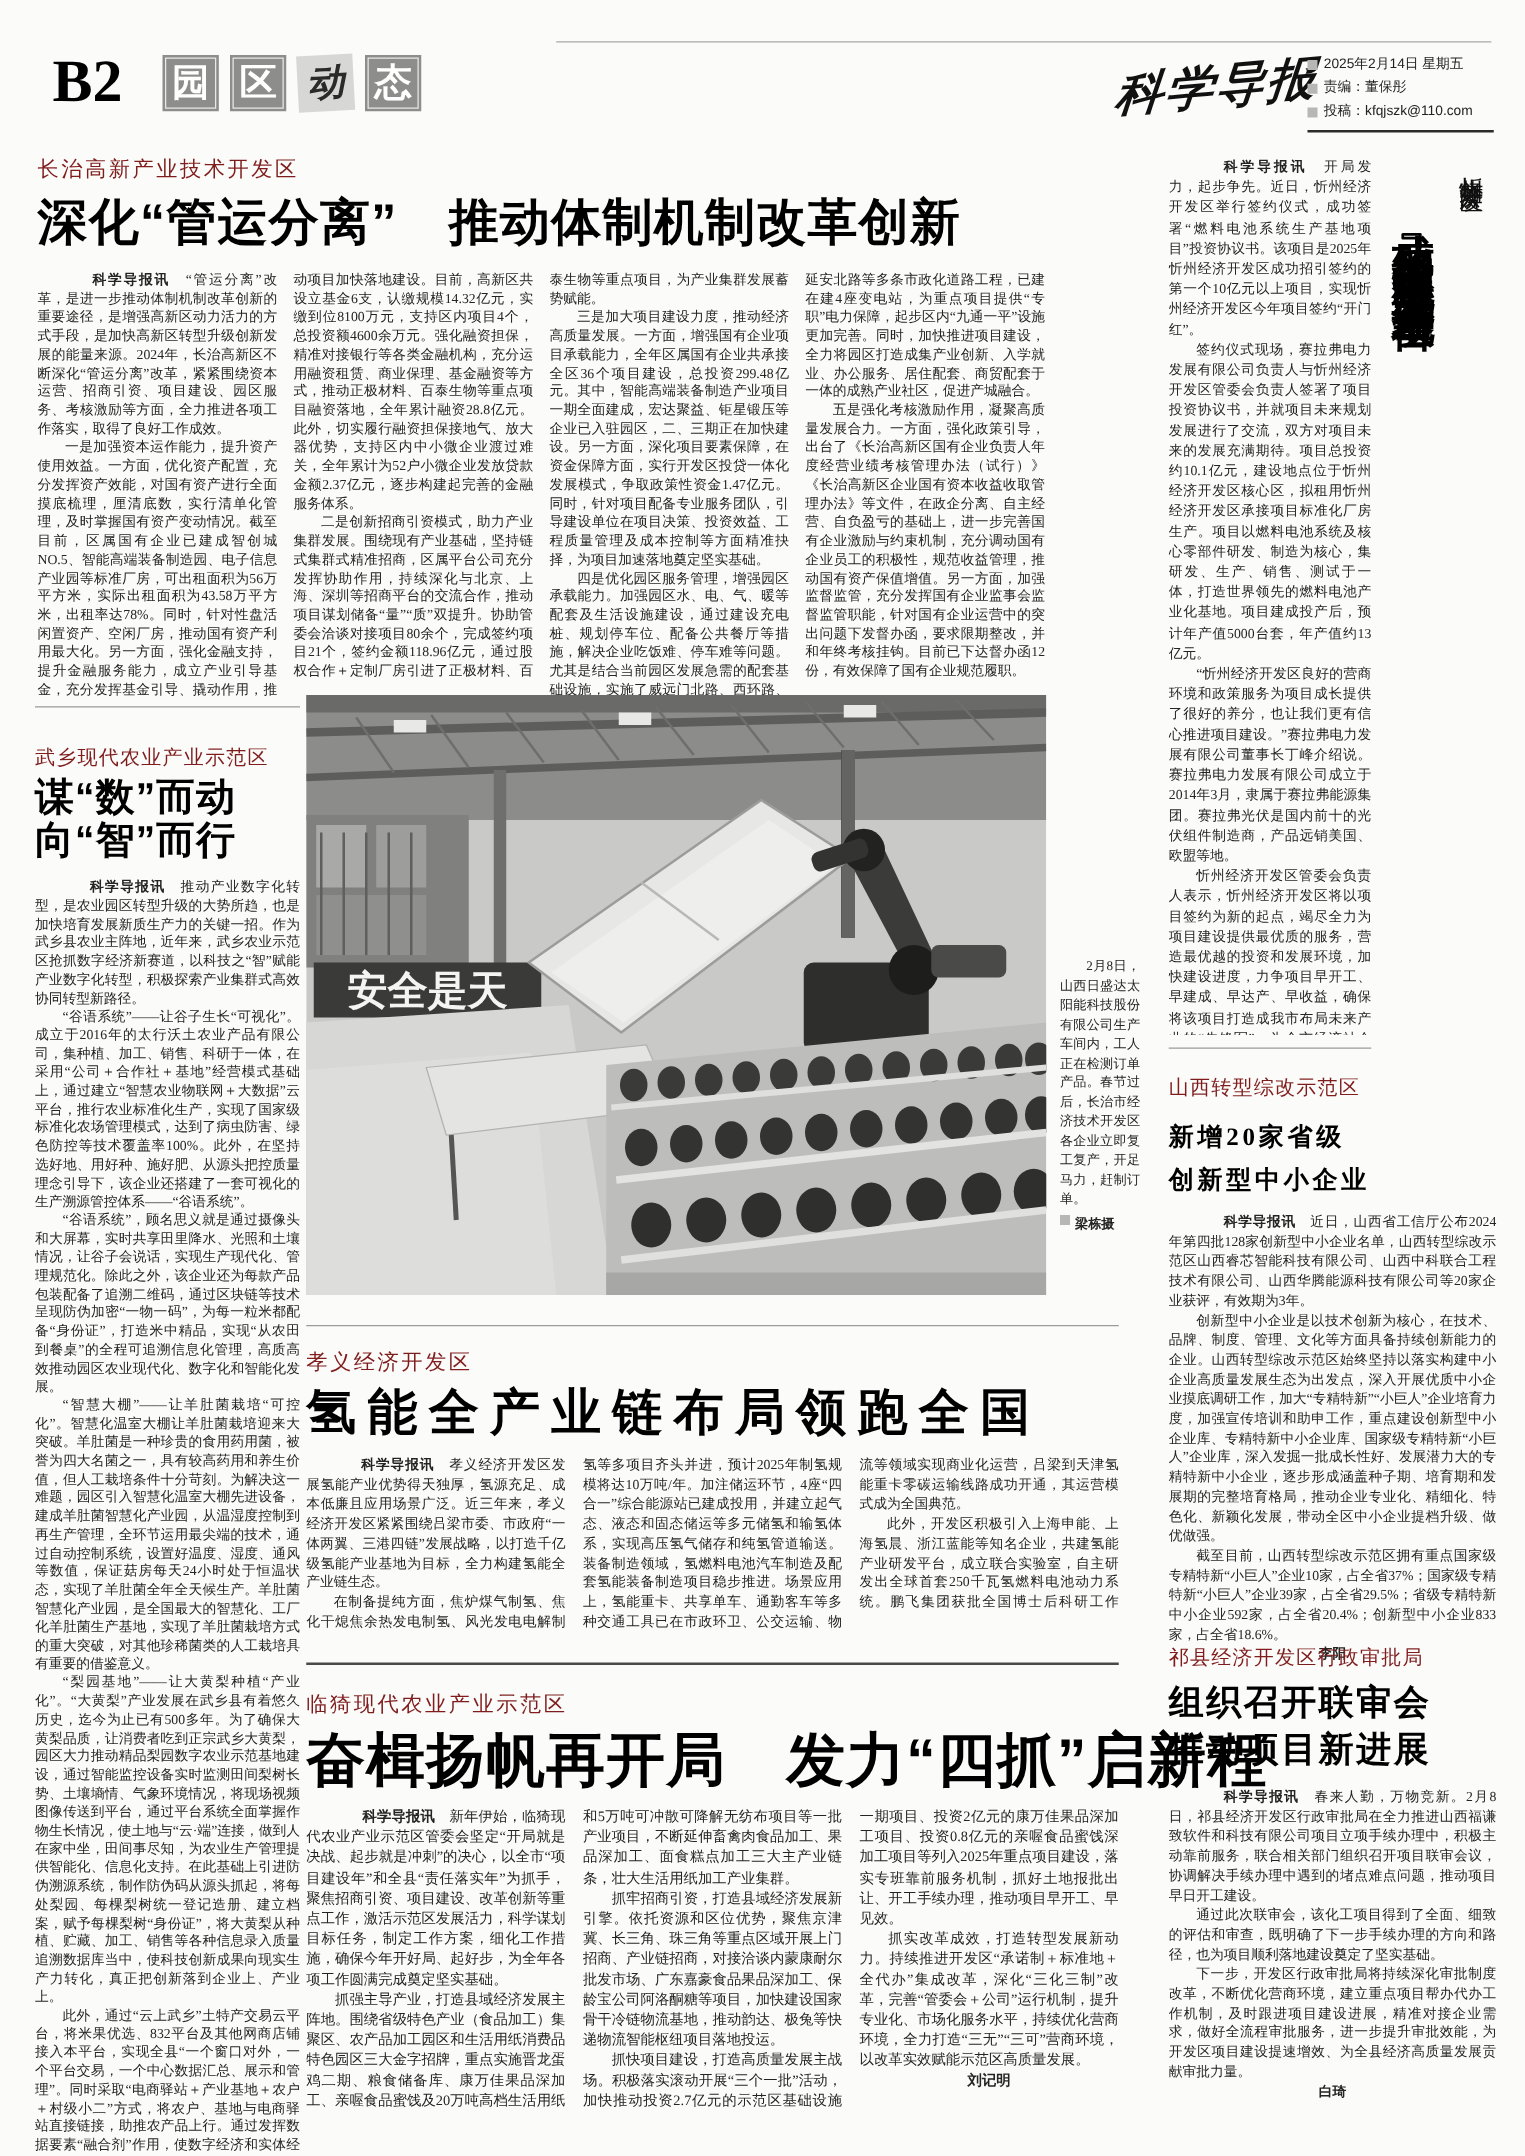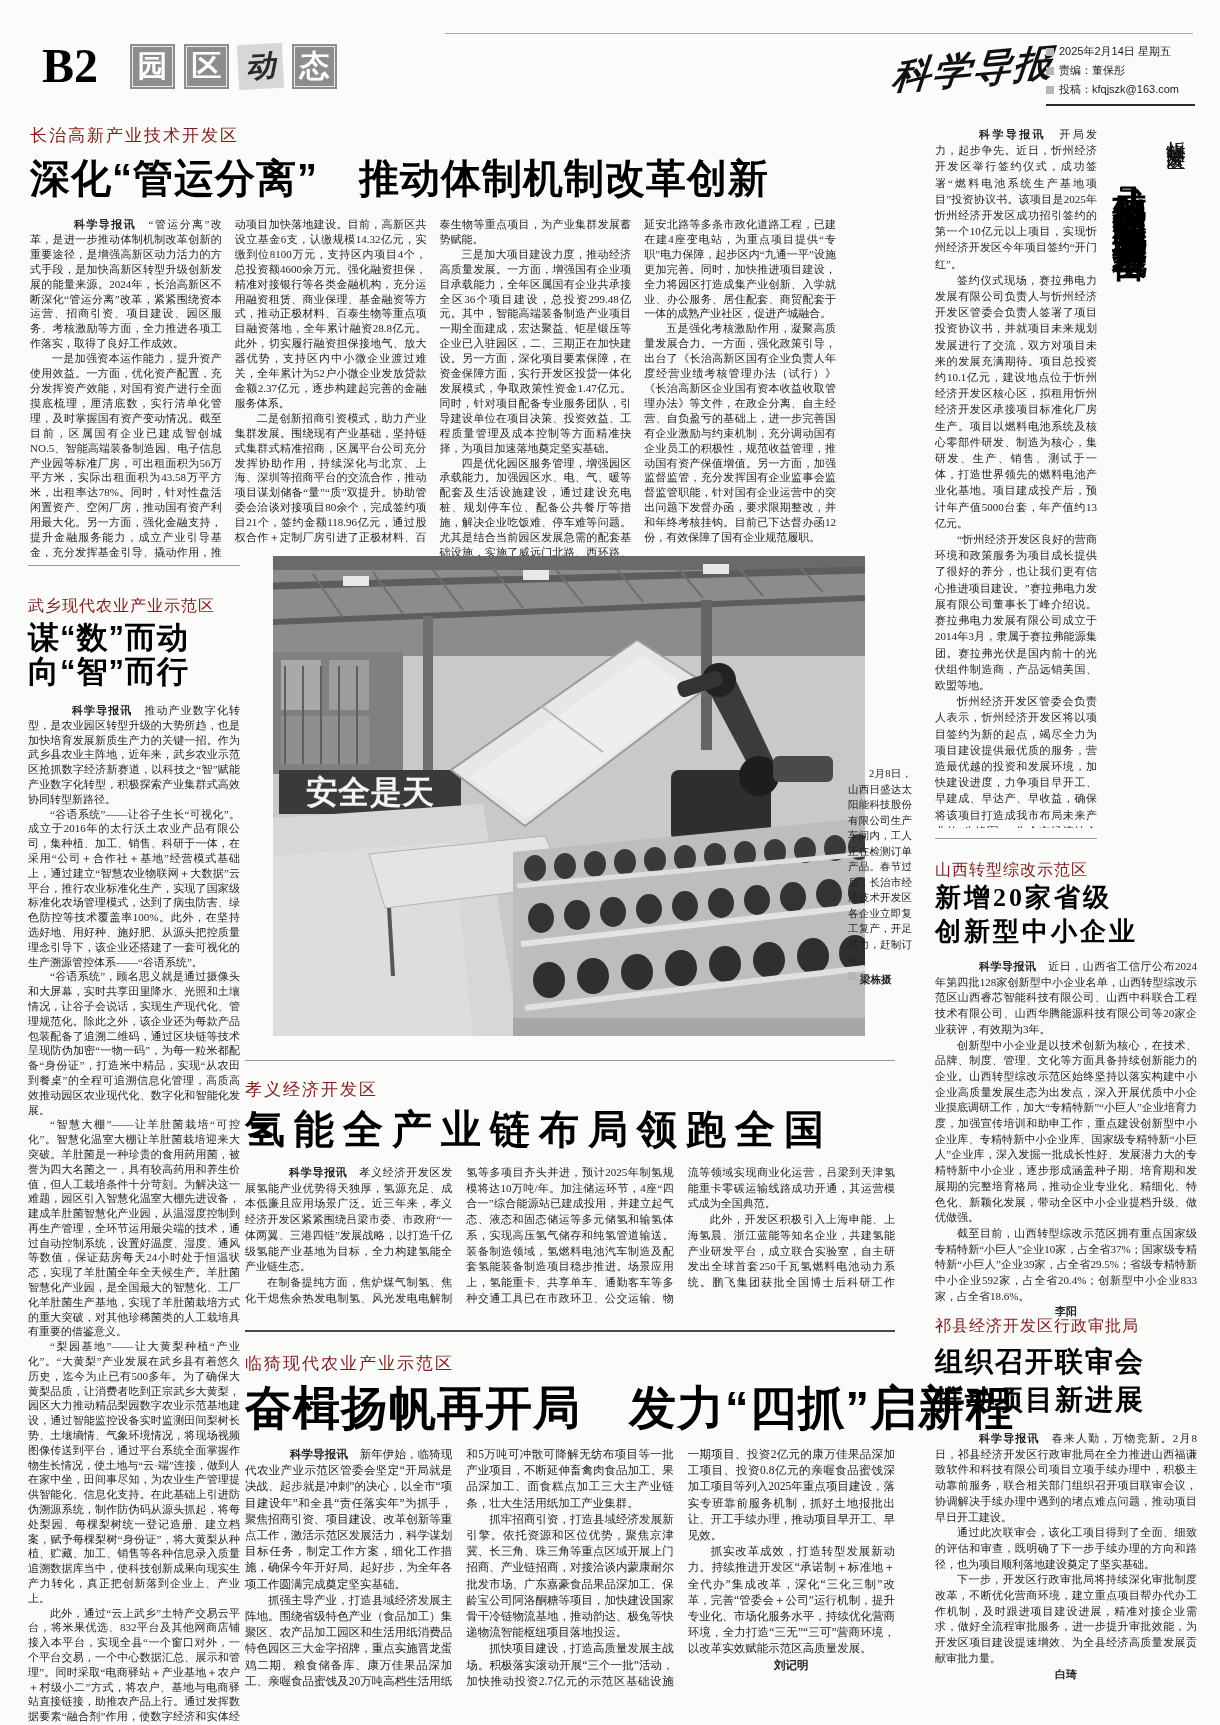--- a/index.html
+++ b/index.html
@@ -55,21 +55,21 @@
 
   
   .xy-headline { font-size:40px; line-height:46px; letter-spacing:9px; margin-top:6px; white-space:nowrap; }
   .xy-body { column-count:3; column-gap:14px; column-fill:auto; height:142px; margin-top:12px; }
 
   
   .ly-headline { font-size:47px; line-height:50px; letter-spacing:1px; margin-top:8px; white-space:nowrap; }
   .ly-body { column-count:3; column-gap:14px; column-fill:auto; height:258px; margin-top:13px; font-size:11.5px; line-height:16.2px; }
 
   
-  .sx-headline { font-size:26px; line-height:34px; letter-spacing:3px; margin-top:0;font-family:Liberation Serif, serif; }
+  .sx-headline { font-size:20px; line-height:34px; letter-spacing:3px; margin-top:12px;font-family:Liberation Serif, serif; }
   .sx-body { margin-top:10px; }
   .qx-headline { font-size:28px; line-height:38px; letter-spacing:2px; margin-top:6px; }
   .qx-body { margin-top:12px; }
   .xz-body { line-height:16.2px; }
 </style>
 </head>
 <body>
 
 <div class="page">
 
@@ -90,21 +90,21 @@
     <div class="info-line">
       <span class="sq"></span>
       <span>2025年2月14日 星期五</span>
     </div>
     <div class="info-line">
       <span class="sq"></span>
       <span>责编：董保彤</span>
     </div>
     <div class="info-line">
       <span class="sq"></span>
-      <span>投稿：kfqjszk@163.com</span>
+      <span>投稿：kfqjszk@110.com</span>
     </div>
   </div>
   <div class="abs info-underline" style="left:1046px; top:104px; width:149px;"></div>
 
   <div class="abs" style="left:30px; top:124px; width:806px;">
     <div class="kicker">长治高新产业技术开发区</div>
     <div class="hl-black main-headline">深化“管运分离”　推动体制机制改革创新</div>
     <div class="body-text main-body">
         <p><b class="wire">科学导报讯　</b>“管运分离”改革，是进一步推动体制机制改革创新的重要途径，是增强高新区动力活力的方式手段，是加快高新区转型升级创新发展的能量来源。2024年，长治高新区不断深化“管运分离”改革，紧紧围绕资本运营、招商引资、项目建设、园区服务、考核激励等方面，全力推进各项工作落实，取得了良好工作成效。</p>
         <p>一是加强资本运作能力，提升资产使用效益。一方面，优化资产配置，充分发挥资产效能，对国有资产进行全面摸底梳理，厘清底数，实行清单化管理，及时掌握国有资产变动情况。截至目前，区属国有企业已建成智创城NO.5、智能高端装备制造园、电子信息产业园等标准厂房，可出租面积为56万平方米，实际出租面积为43.58万平方米，出租率达78%。同时，针对性盘活闲置资产、空闲厂房，推动国有资产利用最大化。另一方面，强化金融支持，提升金融服务能力，成立产业引导基金，充分发挥基金引导、撬动作用，推动项目加快落地建设。目前，高新区共设立基金6支，认缴规模14.32亿元，实缴到位8100万元，支持区内项目4个，总投资额4600余万元。强化融资担保，精准对接银行等各类金融机构，充分运用融资租赁、商业保理、基金融资等方式，推动正极材料、百泰生物等重点项目融资落地，全年累计融资28.8亿元。此外，切实履行融资担保接地气、放大器优势，支持区内中小微企业渡过难关，全年累计为52户小微企业发放贷款金额2.37亿元，逐步构建起完善的金融服务体系。</p>
@@ -137,21 +137,21 @@
     <div class="body-text" style="margin-top:14px; line-height:14.8px;">
         <p><b class="wire">科学导报讯　</b>推动产业数字化转型，是农业园区转型升级的大势所趋，也是加快培育发展新质生产力的关键一招。作为武乡县农业主阵地，近年来，武乡农业示范区抢抓数字经济新赛道，以科技之“智”赋能产业数字化转型，积极探索产业集群式高效协同转型新路径。</p>
         <p>“谷语系统”——让谷子生长“可视化”。成立于2016年的太行沃土农业产品有限公司，集种植、加工、销售、科研于一体，在采用“公司＋合作社＋基地”经营模式基础上，通过建立“智慧农业物联网＋大数据”云平台，推行农业标准化生产，实现了国家级标准化农场管理模式，达到了病虫防害、绿色防控等技术覆盖率100%。此外，在坚持选好地、用好种、施好肥、从源头把控质量理念引导下，该企业还搭建了一套可视化的生产溯源管控体系——“谷语系统”。</p>
         <p>“谷语系统”，顾名思义就是通过摄像头和大屏幕，实时共享田里降水、光照和土壤情况，让谷子会说话，实现生产现代化、管理规范化。除此之外，该企业还为每款产品包装配备了追溯二维码，通过区块链等技术呈现防伪加密“一物一码”，为每一粒米都配备“身份证”，打造米中精品，实现“从农田到餐桌”的全程可追溯信息化管理，高质高效推动园区农业现代化、数字化和智能化发展。</p>
         <p>“智慧大棚”——让羊肚菌栽培“可控化”。智慧化温室大棚让羊肚菌栽培迎来大突破。羊肚菌是一种珍贵的食用药用菌，被誉为四大名菌之一，具有较高药用和养生价值，但人工栽培条件十分苛刻。为解决这一难题，园区引入智慧化温室大棚先进设备，建成羊肚菌智慧化产业园，从温湿度控制到再生产管理，全环节运用最尖端的技术，通过自动控制系统，设置好温度、湿度、通风等数值，保证菇房每天24小时处于恒温状态，实现了羊肚菌全年全天候生产。羊肚菌智慧化产业园，是全国最大的智慧化、工厂化羊肚菌生产基地，实现了羊肚菌栽培方式的重大突破，对其他珍稀菌类的人工栽培具有重要的借鉴意义。</p>
         <p>“梨园基地”——让大黄梨种植“产业化”。“大黄梨”产业发展在武乡县有着悠久历史，迄今为止已有500多年。为了确保大黄梨品质，让消费者吃到正宗武乡大黄梨，园区大力推动精品梨园数字农业示范基地建设，通过智能监控设备实时监测田间梨树长势、土壤墒情、气象环境情况，将现场视频图像传送到平台，通过平台系统全面掌握作物生长情况，使土地与“云·端”连接，做到人在家中坐，田间事尽知，为农业生产管理提供智能化、信息化支持。在此基础上引进防伪溯源系统，制作防伪码从源头抓起，将每处梨园、每棵梨树统一登记造册、建立档案，赋予每棵梨树“身份证”，将大黄梨从种植、贮藏、加工、销售等各种信息录入质量追溯数据库当中，使科技创新成果向现实生产力转化，真正把创新落到企业上、产业上。</p>
         <p>此外，通过“云上武乡”土特产交易云平台，将米果优选、832平台及其他网商店铺接入本平台，实现全县“一个窗口对外，一个平台交易，一个中心数据汇总、展示和管理”。同时采取“电商驿站＋产业基地＋农户＋村级小二”方式，将农户、基地与电商驿站直接链接，助推农产品上行。通过发挥数据要素“融合剂”作用，使数字经济和实体经济深度融合，真正实现大黄梨种植数字化、产业化。</p>
       </div>
   </div>
 
-  <div class="abs" style="left:245px; top:556px; width:504px; height:480px;margin-left:28px;">
+  <div class="abs" style="left:245px; top:556px; width:504px; height:480px;">
     <svg viewBox="0 0 592 480" width="592" height="480">
       <rect width="592" height="480" fill="#c9c9c7"></rect>
 
       <rect width="592" height="100" fill="#8c8c8a"></rect>
       <rect x="0" y="0" width="592" height="14" fill="#6a6a68"></rect>
       <line x1="0" y1="30" x2="592" y2="14" stroke="#5d5d5b" stroke-width="7"></line>
       <line x1="0" y1="66" x2="592" y2="42" stroke="#5d5d5b" stroke-width="6"></line>
       <line x1="0" y1="98" x2="592" y2="70" stroke="#74747stroke2" stroke-width="3"></line>
       <g stroke="#6e6e6c" stroke-width="2">
         <line x1="40" y1="18" x2="70" y2="62"></line>

